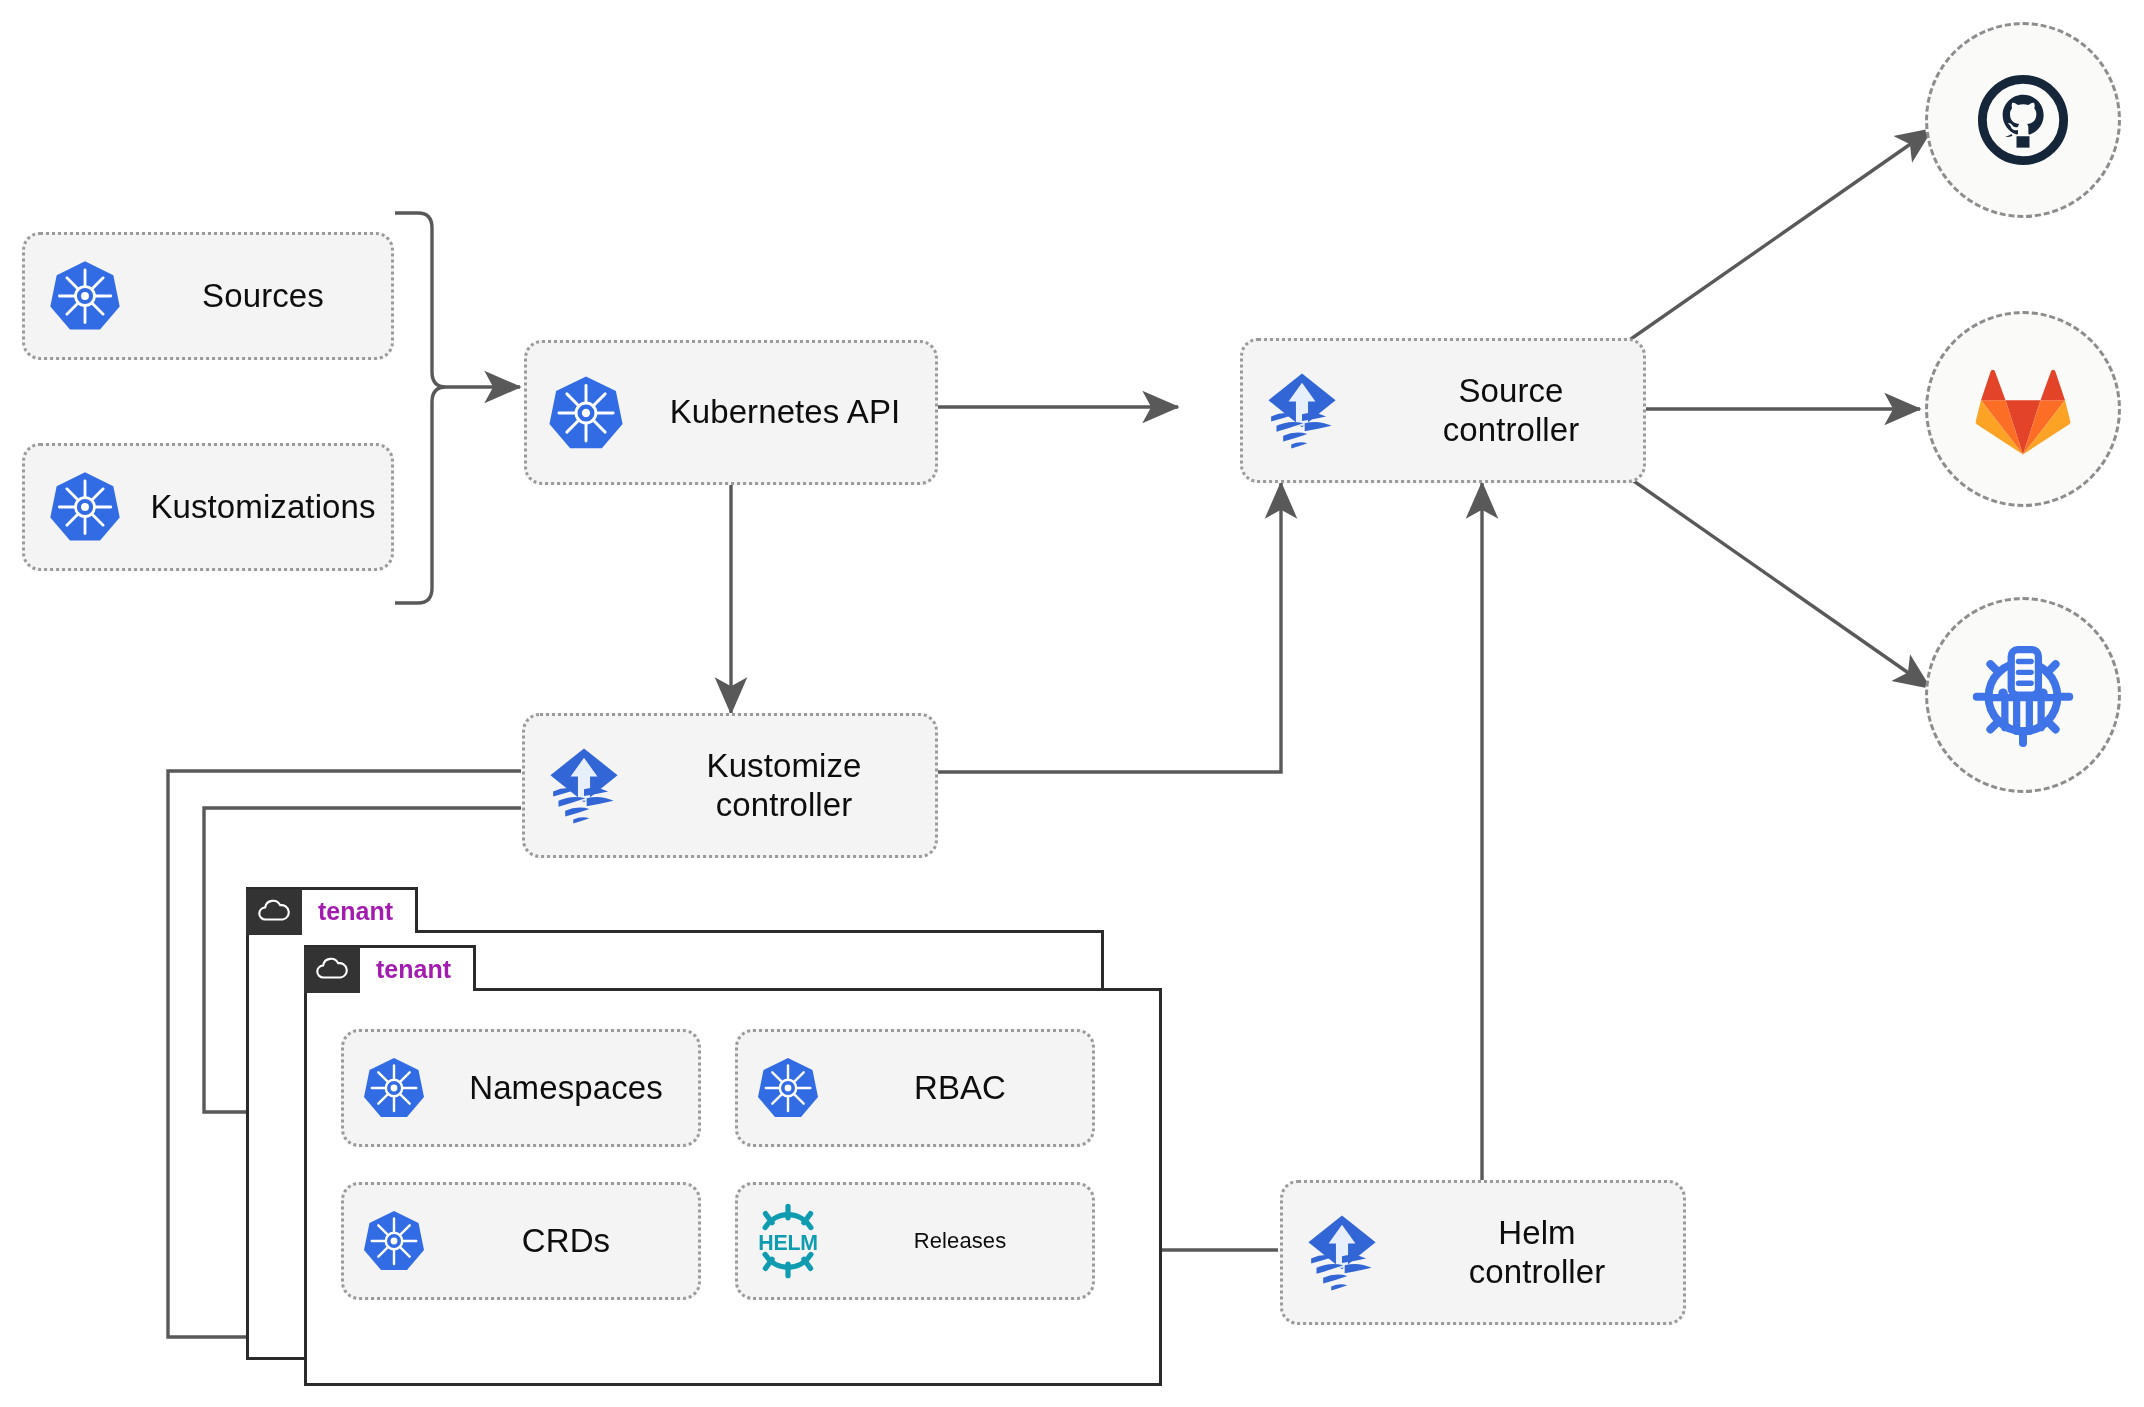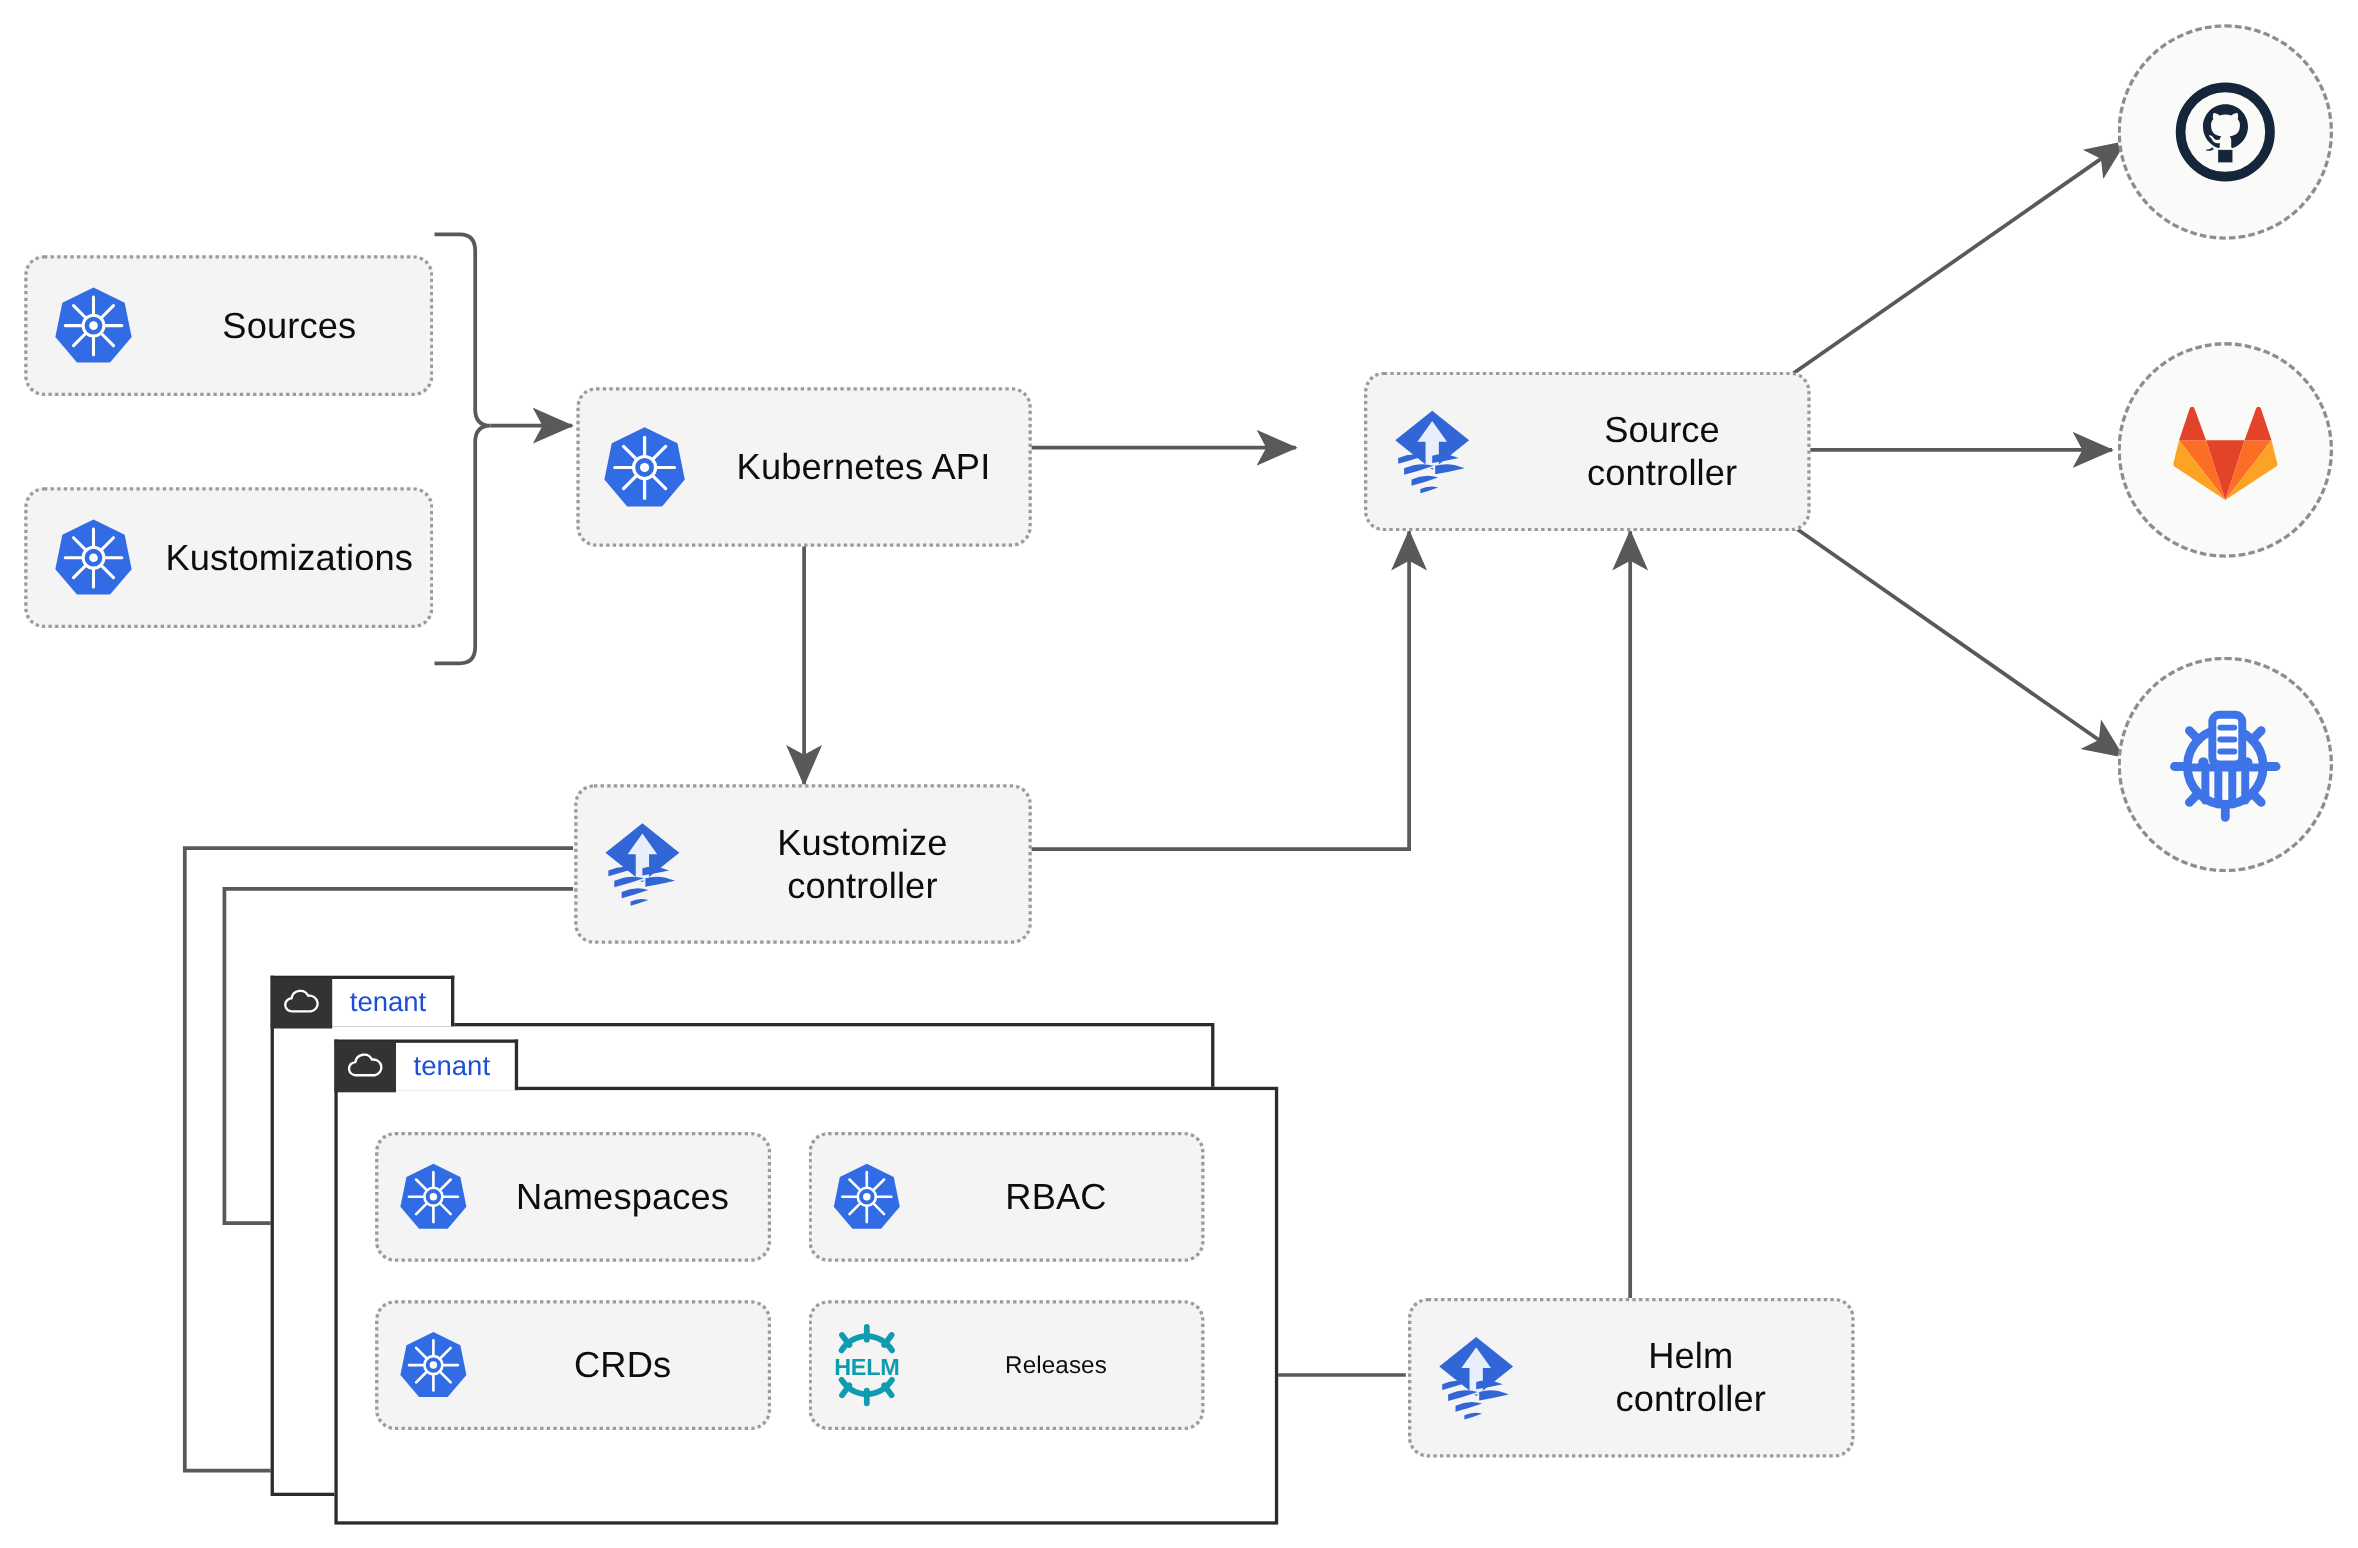--- a/index.html
+++ b/index.html
@@ -58,22 +58,22 @@
     border-bottom:none;
     box-sizing:border-box;
   }
   .tenant .tabicon{
     width:56px;height:46px;
     margin:-3px 0 -3px -3px;
     background:#333333;
     display:flex;align-items:center;justify-content:center;
   }
   .tenant .tabtext{
-    font-size:25px;color:#1d4ed8;
-    padding:0 22px 0 16px;white-space:nowrap;
+    font-size:25px;color:#a21caf;
+    padding:0 22px 0 16px;white-space:nowrap;font-weight:bold;
   }
 
   
   svg.edges{position:absolute;left:0;top:0;width:2144px;height:1407px;pointer-events:none;}
   svg.edges.under{z-index:2;}
   .ln{stroke:#595959;stroke-width:3.4;fill:none;}
 </style>
 </head>
 <body>
 
@@ -171,21 +171,21 @@
             <line x1="37.8" y1="37.8" x2="47.7" y2="47.7"></line>
           <line x1="47.7" y1="16.3" x2="37.8" y2="26.2"></line>
             <line x1="26.2" y1="37.8" x2="16.3" y2="47.7"></line>
         </g>
         <circle cx="32" cy="32" r="3.4" fill="#ffffff"></circle>
       </svg>
     </div>
     <div class="lbl">Kustomizations</div>
   </div>
 
-  <div class="node" style="left:524px;top:352px;width:414px;height:145px;">
+  <div class="node" style="left:524px;top:340px;width:414px;height:145px;">
     <div class="ico" style="width:118px;">
       <svg width="78" height="78" viewBox="0 0 64 64">
         <path d="M32 2 L56.5 14 L62 41 L45 61 H19 L2 41 L7.5 14 Z" fill="#326ce5"></path>
         <g fill="none" stroke="#ffffff" stroke-width="2.4" stroke-linecap="round">
           <circle cx="32" cy="32" r="8.2"></circle>
           <line x1="32" y1="9.5" x2="32" y2="23.5"></line>
             <line x1="32" y1="40.5" x2="32" y2="55"></line>
           <line x1="9.8" y1="32" x2="23.6" y2="32"></line>
             <line x1="40.4" y1="32" x2="54.3" y2="32"></line>
           <line x1="16.3" y1="16.3" x2="26.2" y2="26.2"></line>

